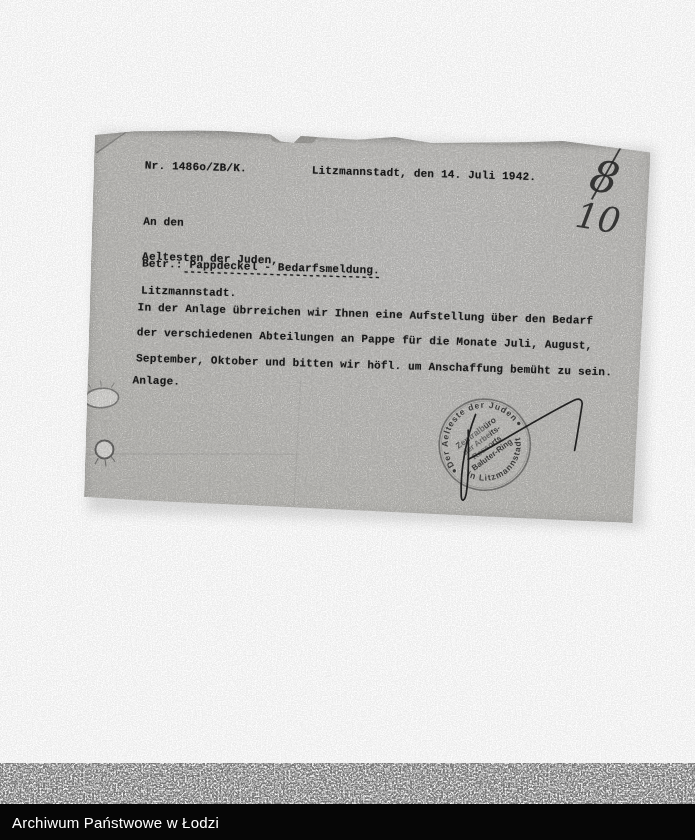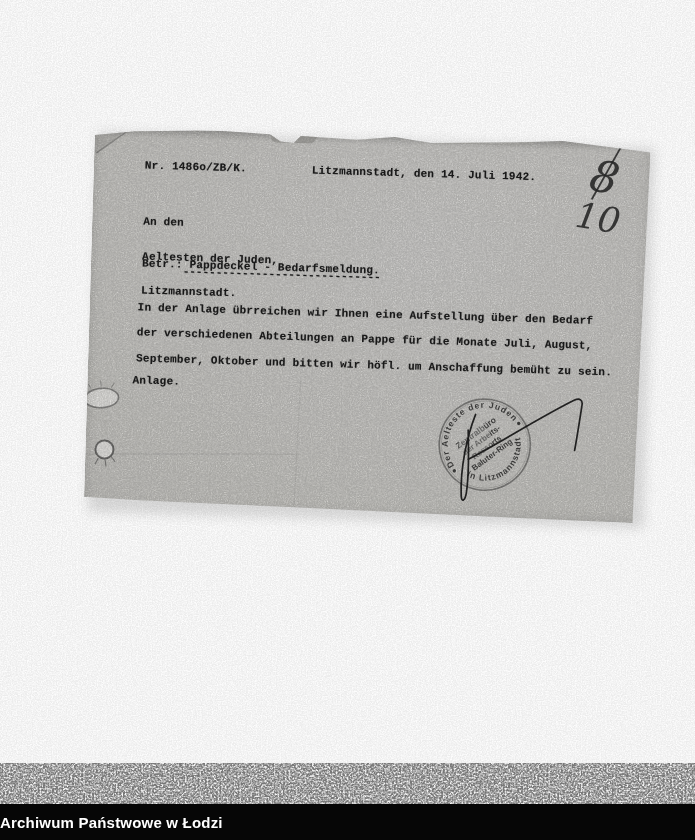--- a/index.html
+++ b/index.html
@@ -62,21 +62,21 @@
   .noise-band{position:absolute;left:0;top:763px;width:695px;height:41px;opacity:0.5;pointer-events:none;background:rgba(0,0,0,0.02);}
   .paper-grain{position:absolute;inset:0;opacity:0.17;pointer-events:none;}
 
   
   .footer-bar{
     position:absolute;left:0;top:804px;width:695px;height:36px;
     background:#060606;display:flex;align-items:center;
   }
   .footer-label{
     color:#ffffff;font-family:"Liberation Sans", sans-serif;
-    font-weight:700;font-size:15px;padding-left:0;letter-spacing:0.2px;
+    font-weight:400;font-size:15px;padding-left:12px;letter-spacing:0.2px;
   }
 </style>
 </head>
 <body>
 
 <div class="stage">
 
   <div class="paper-shadow"></div>
 
   <div class="paper">

